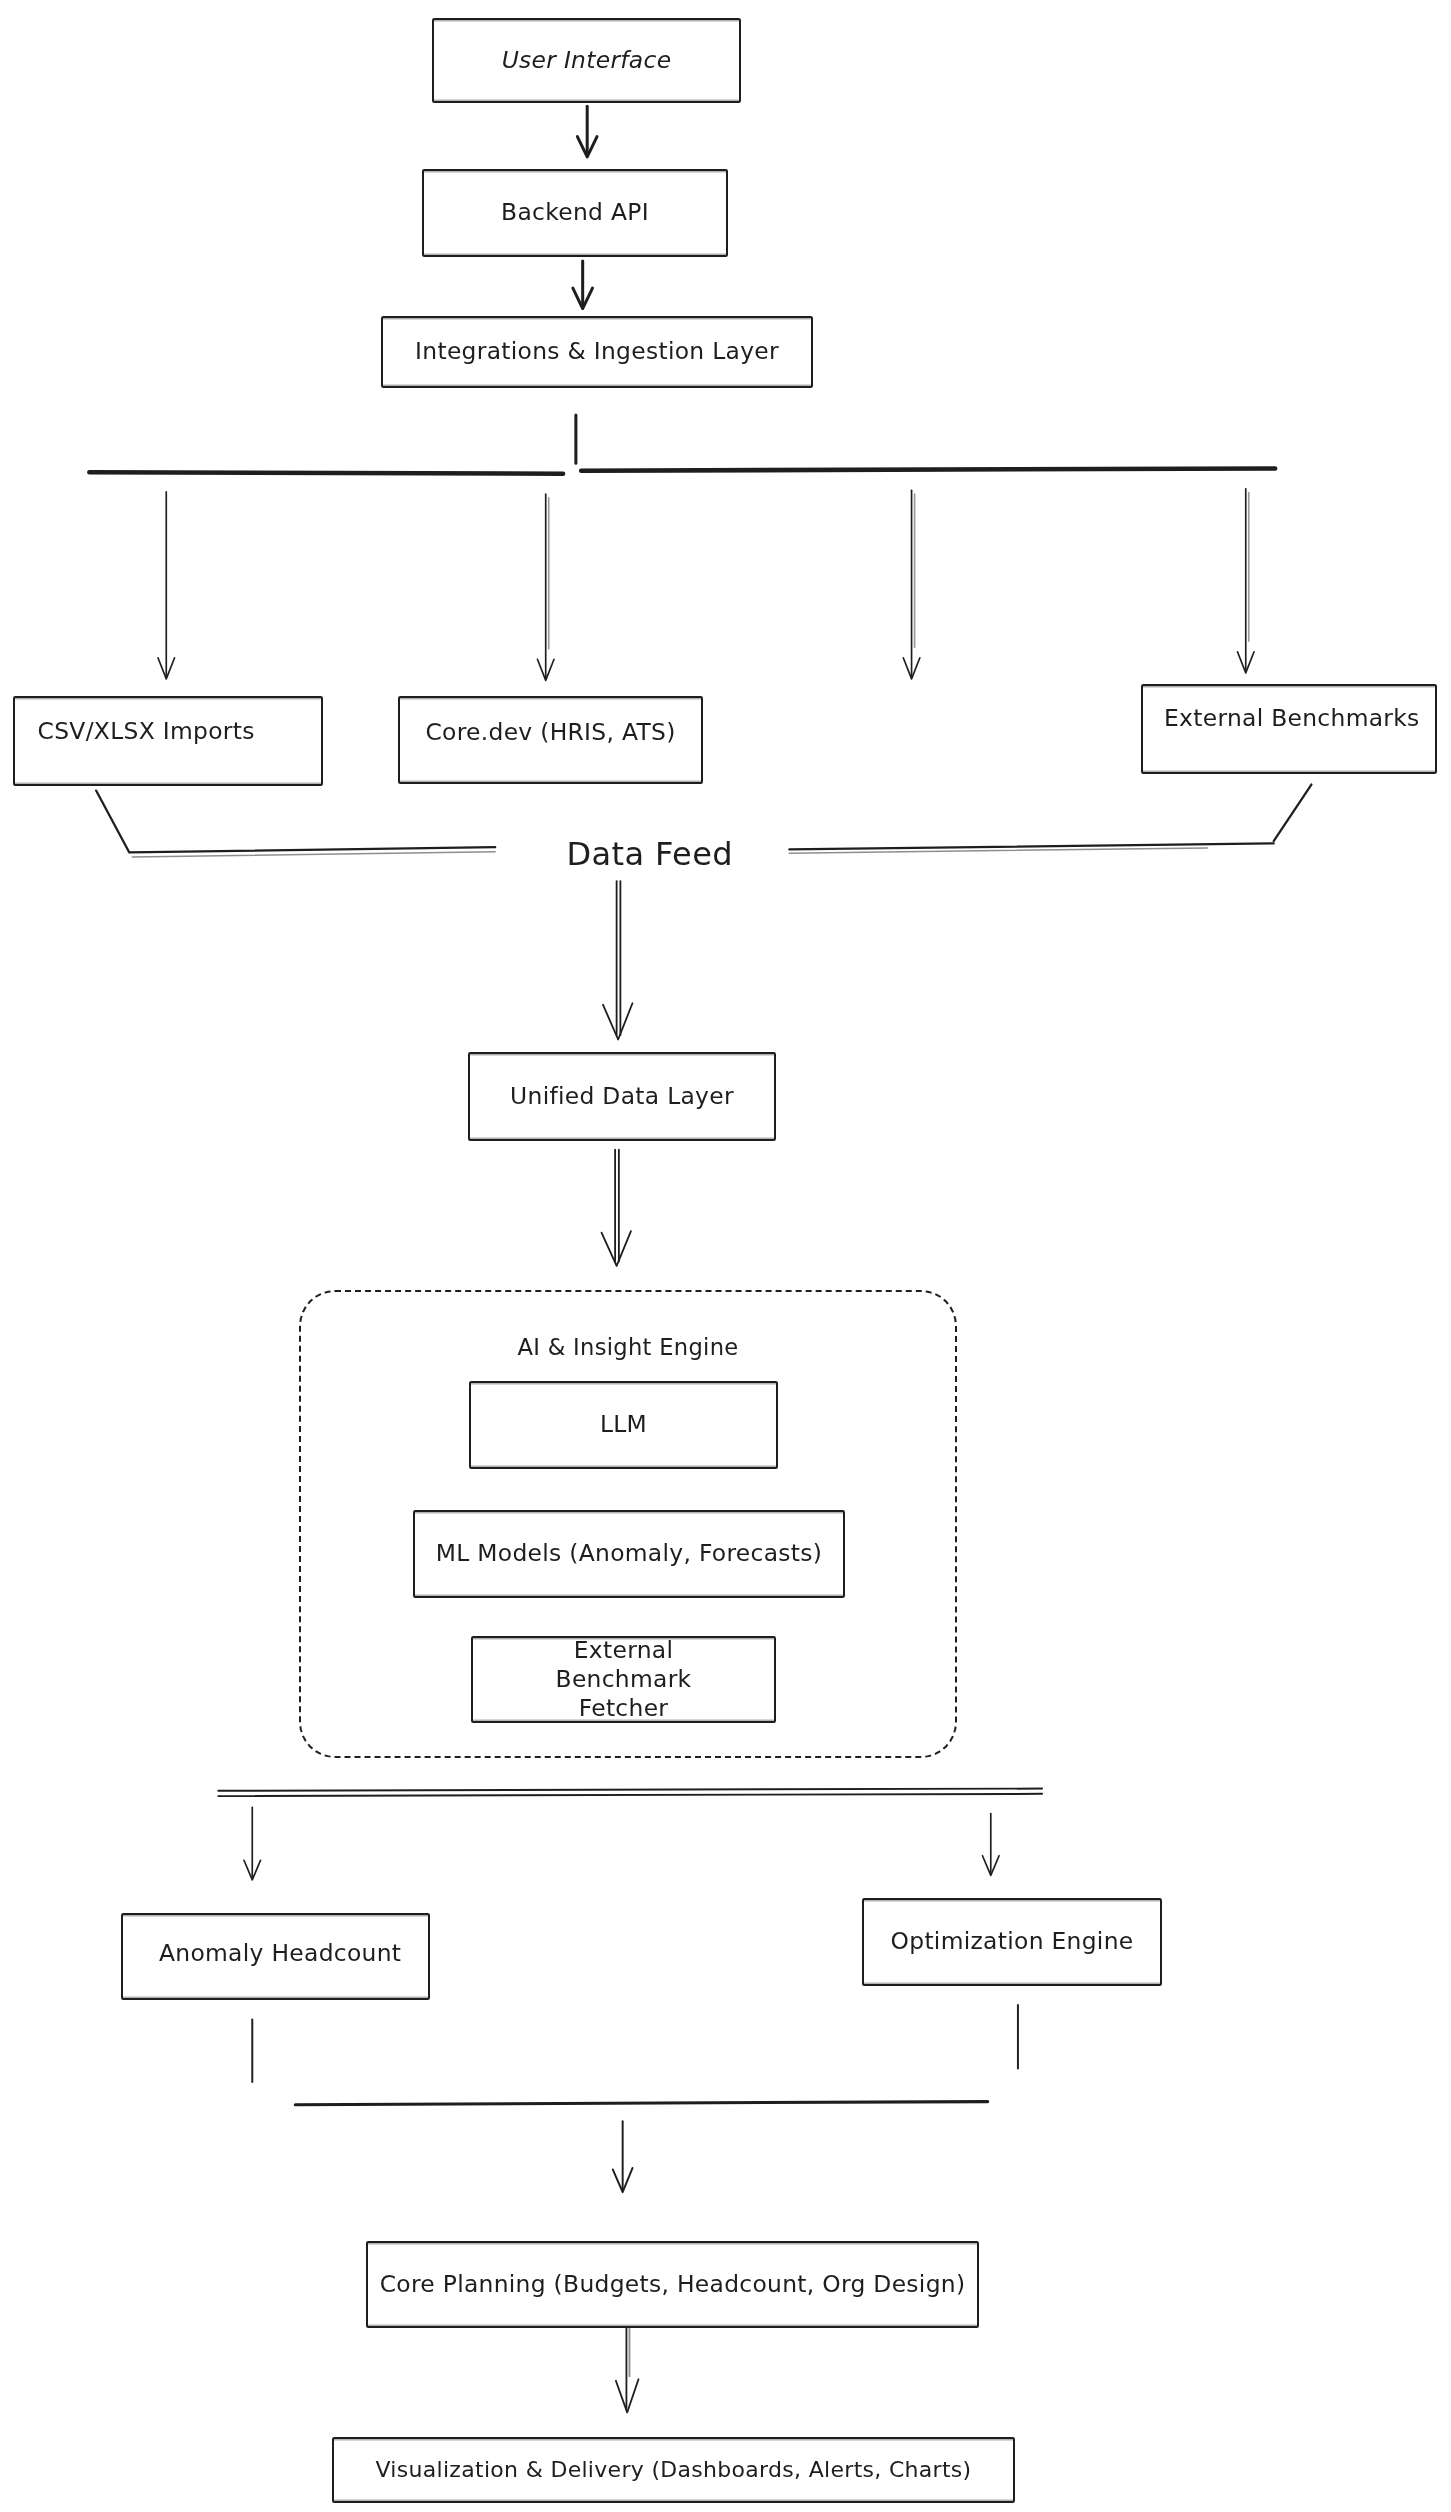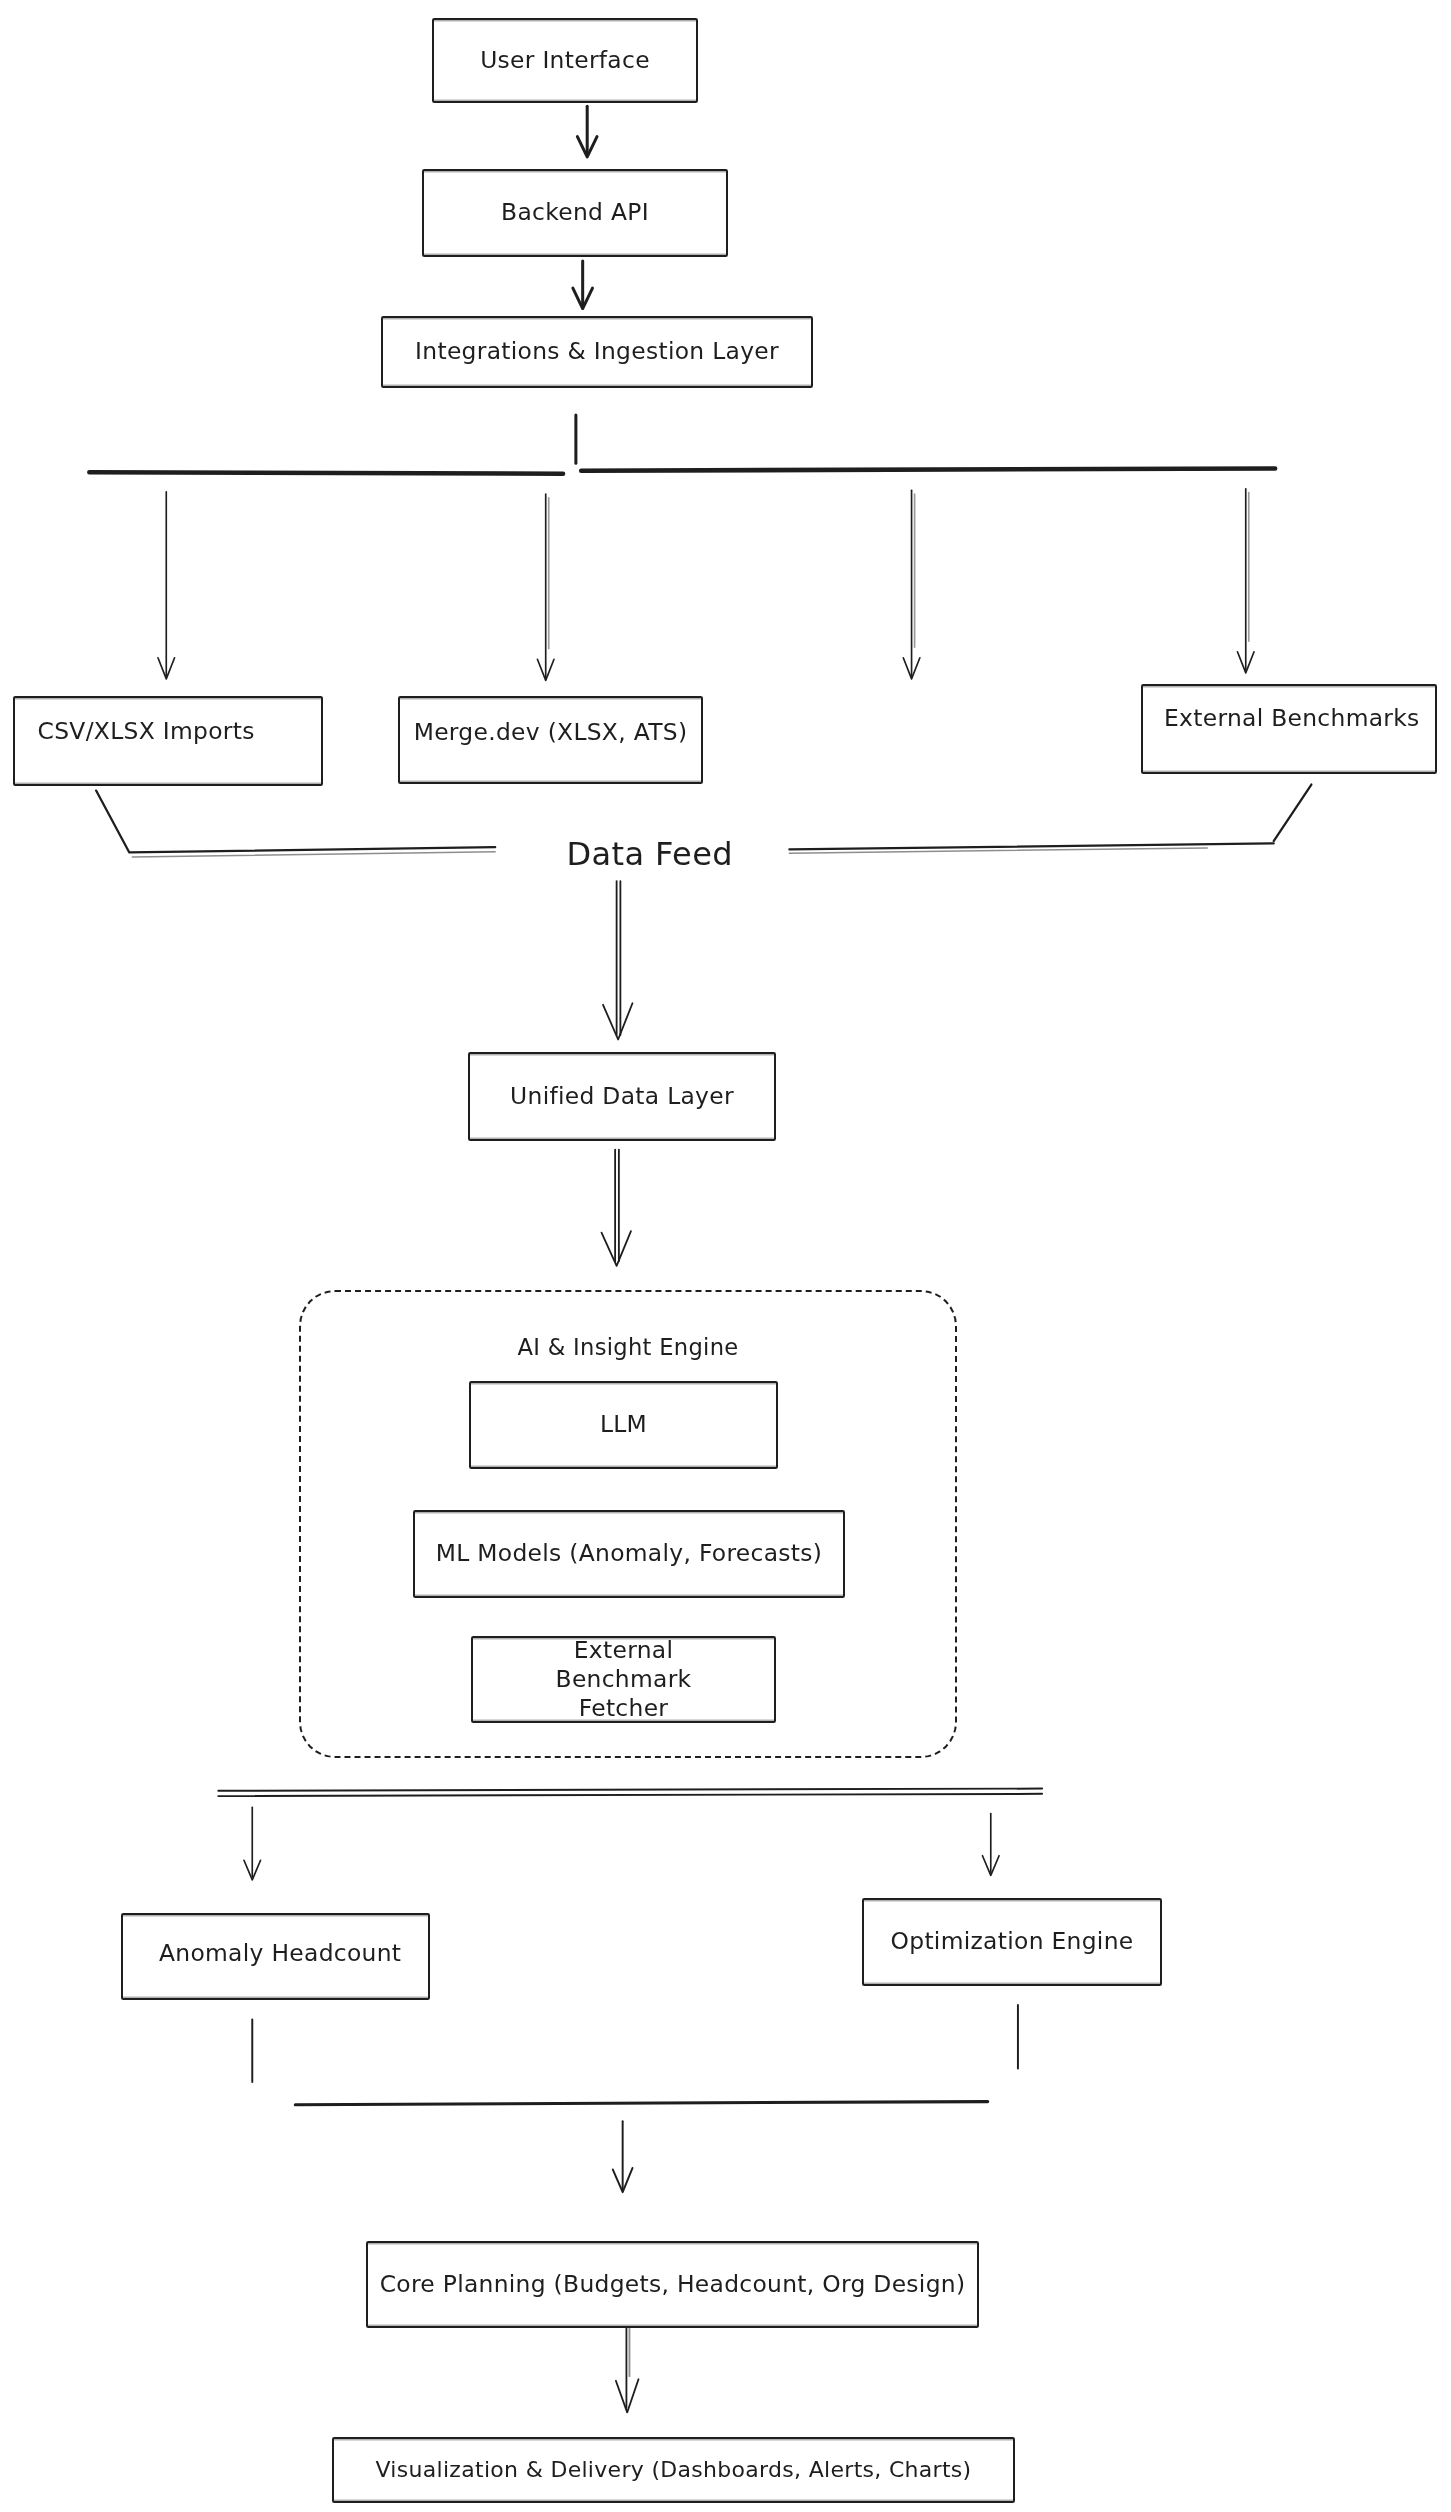--- a/index.html
+++ b/index.html
@@ -143,38 +143,38 @@
       <polyline points="812,2876 825,2906 838,2874"></polyline>
     </g>
 
     <g stroke-width="2.4">
       <line x1="830" y1="3078" x2="830" y2="3192"></line>
       <line x1="834" y1="3082" x2="834" y2="3150" opacity="0.5"></line>
       <polyline points="816,3156 831,3198 846,3154"></polyline>
     </g>
   </svg>
 
-  <div class="node" style="left:432px;top:18px;width:266px;height:85px;">
+  <div class="node" style="left:432px;top:18px;width:309px;height:85px;font-style:italic;">
     <span>User Interface</span>
   </div>
 
   <div class="node" style="left:422px;top:169px;width:306px;height:88px;">
     <span>Backend API</span>
   </div>
 
   <div class="node" style="left:381px;top:316px;width:432px;height:72px;">
     <span>Integrations &amp; Ingestion Layer</span>
   </div>
 
   <div class="node left" style="left:13px;top:696px;width:310px;height:90px;padding-left:22.6px;padding-bottom:18px;">
     <span>CSV/XLSX Imports</span>
   </div>
 
   <div class="node" style="left:398px;top:696px;width:305px;height:88px;padding-bottom:15px;">
-    <span>Merge.dev (XLSX, ATS)</span>
+    <span>Core.dev (HRIS, ATS)</span>
   </div>
 
 
   <div class="node left" style="left:1141px;top:684px;width:296px;height:90px;padding-left:21px;padding-bottom:21px;">
     <span>External Benchmarks</span>
   </div>
 
   <div class="floating-label" style="left:564px;top:831px;width:169px;height:45px;justify-content:flex-end;">
     <span>Data Feed</span>
   </div>

